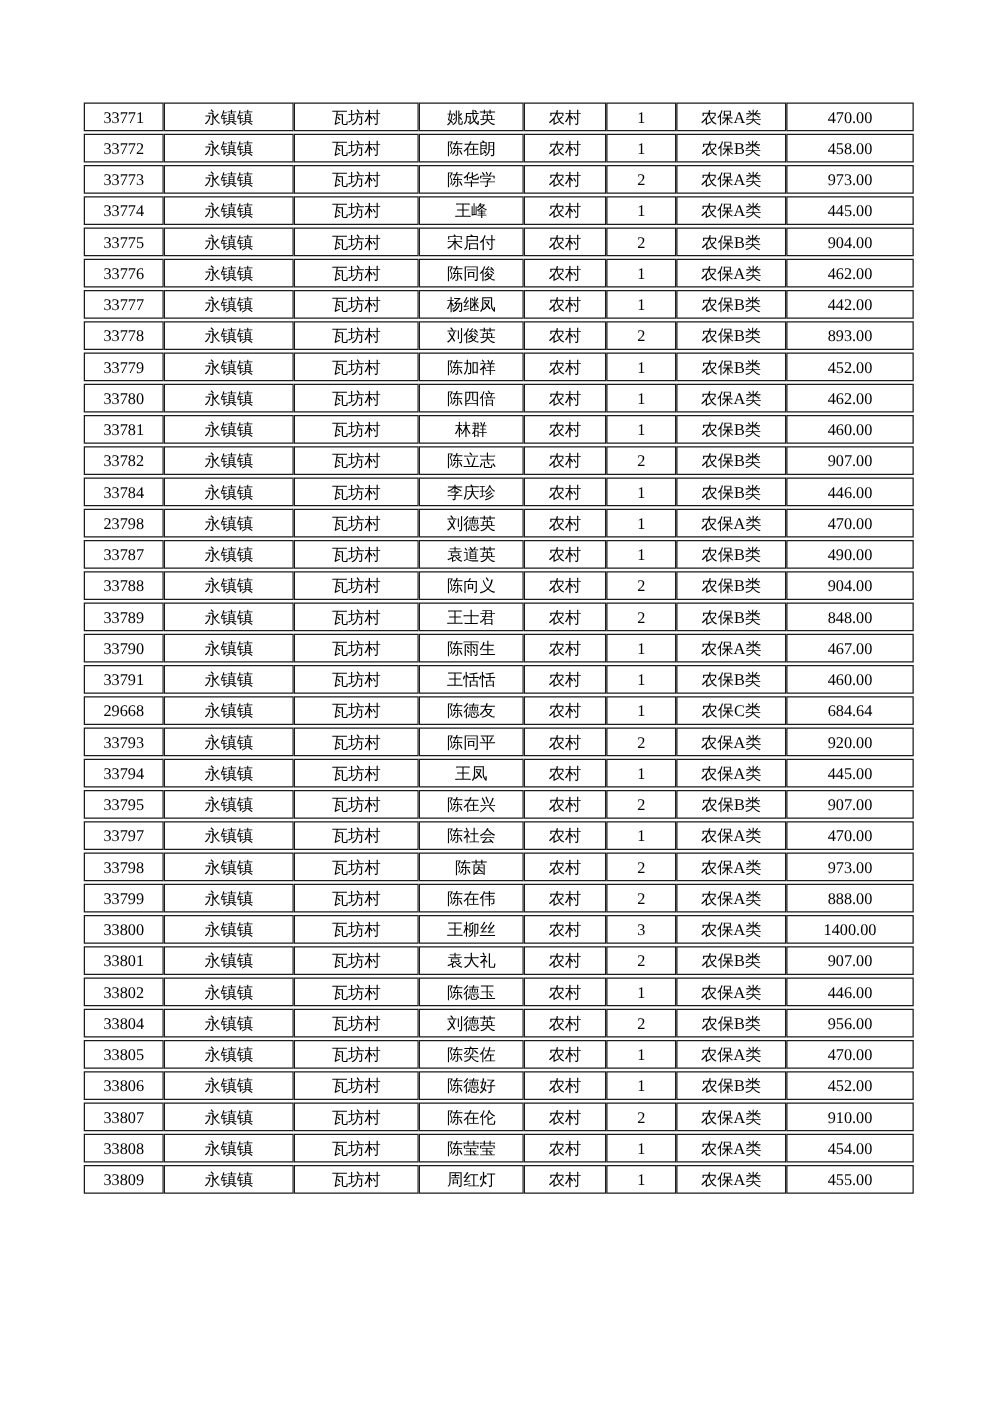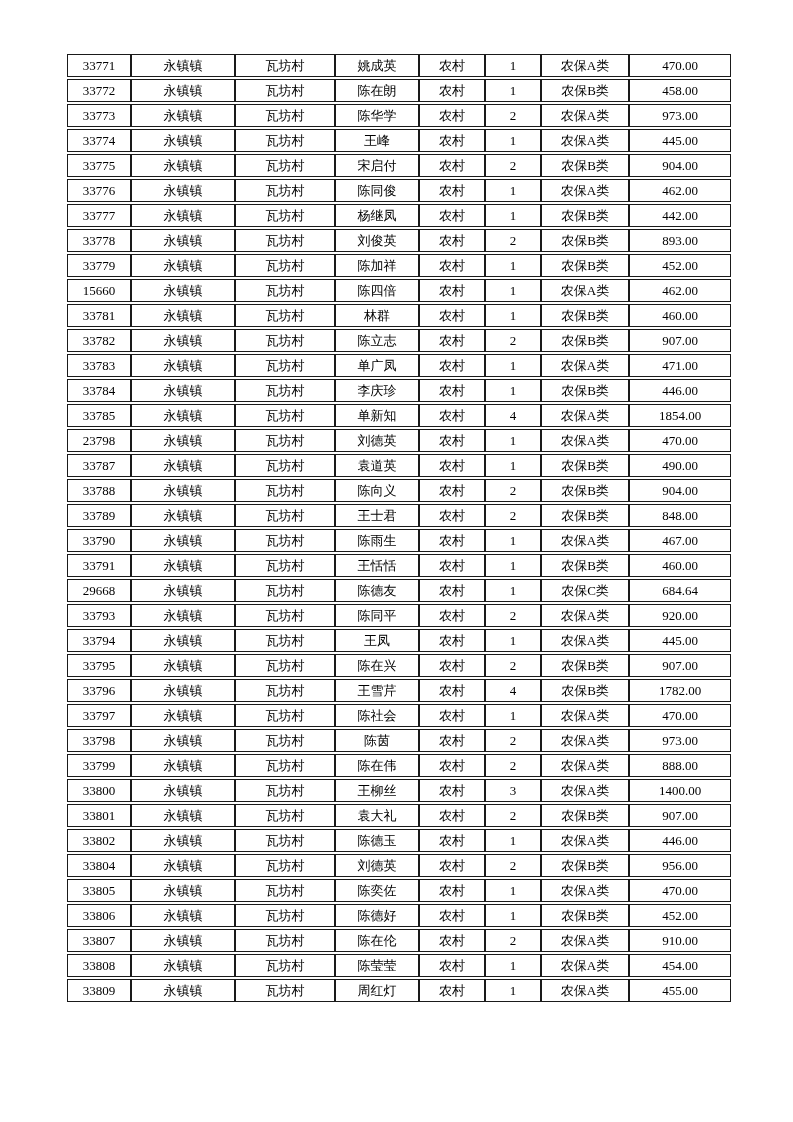--- a/index.html
+++ b/index.html
@@ -17,21 +17,21 @@
   }
   .page {
     position: relative;
     width: 793px;
     height: 1122px;
     background: #ffffff;
   }
   table.grid {
     position: absolute;
     left: 67px;
-    top: 52px;
+    top: 80px;
     width: 664px;
     table-layout: fixed;
     border-collapse: separate;
     border-spacing: 0 2px;
   }
   table.grid td {
     border: 1px solid #1a1a1a;
     box-sizing: border-box;
     height: 23px;
     padding: 0 2px;
@@ -144,21 +144,21 @@
           <td>33779</td>
           <td>永镇镇</td>
           <td>瓦坊村</td>
           <td>陈加祥</td>
           <td>农村</td>
           <td>1</td>
           <td>农保B类</td>
           <td>452.00</td>
         </tr>
         <tr>
-          <td>15660</td>
+          <td>33780</td>
           <td>永镇镇</td>
           <td>瓦坊村</td>
           <td>陈四倍</td>
           <td>农村</td>
           <td>1</td>
           <td>农保A类</td>
           <td>462.00</td>
         </tr>
         <tr>
           <td>33781</td>
@@ -174,48 +174,28 @@
           <td>33782</td>
           <td>永镇镇</td>
           <td>瓦坊村</td>
           <td>陈立志</td>
           <td>农村</td>
           <td>2</td>
           <td>农保B类</td>
           <td>907.00</td>
         </tr>
         <tr>
-          <td>33783</td>
-          <td>永镇镇</td>
-          <td>瓦坊村</td>
-          <td>单广凤</td>
-          <td>农村</td>
-          <td>1</td>
-          <td>农保A类</td>
-          <td>471.00</td>
-        </tr>
-        <tr>
           <td>33784</td>
           <td>永镇镇</td>
           <td>瓦坊村</td>
           <td>李庆珍</td>
           <td>农村</td>
           <td>1</td>
           <td>农保B类</td>
           <td>446.00</td>
-        </tr>
-        <tr>
-          <td>33785</td>
-          <td>永镇镇</td>
-          <td>瓦坊村</td>
-          <td>单新知</td>
-          <td>农村</td>
-          <td>4</td>
-          <td>农保A类</td>
-          <td>1854.00</td>
         </tr>
         <tr>
           <td>23798</td>
           <td>永镇镇</td>
           <td>瓦坊村</td>
           <td>刘德英</td>
           <td>农村</td>
           <td>1</td>
           <td>农保A类</td>
           <td>470.00</td>
@@ -302,30 +282,20 @@
         </tr>
         <tr>
           <td>33795</td>
           <td>永镇镇</td>
           <td>瓦坊村</td>
           <td>陈在兴</td>
           <td>农村</td>
           <td>2</td>
           <td>农保B类</td>
           <td>907.00</td>
-        </tr>
-        <tr>
-          <td>33796</td>
-          <td>永镇镇</td>
-          <td>瓦坊村</td>
-          <td>王雪芹</td>
-          <td>农村</td>
-          <td>4</td>
-          <td>农保B类</td>
-          <td>1782.00</td>
         </tr>
         <tr>
           <td>33797</td>
           <td>永镇镇</td>
           <td>瓦坊村</td>
           <td>陈社会</td>
           <td>农村</td>
           <td>1</td>
           <td>农保A类</td>
           <td>470.00</td>

